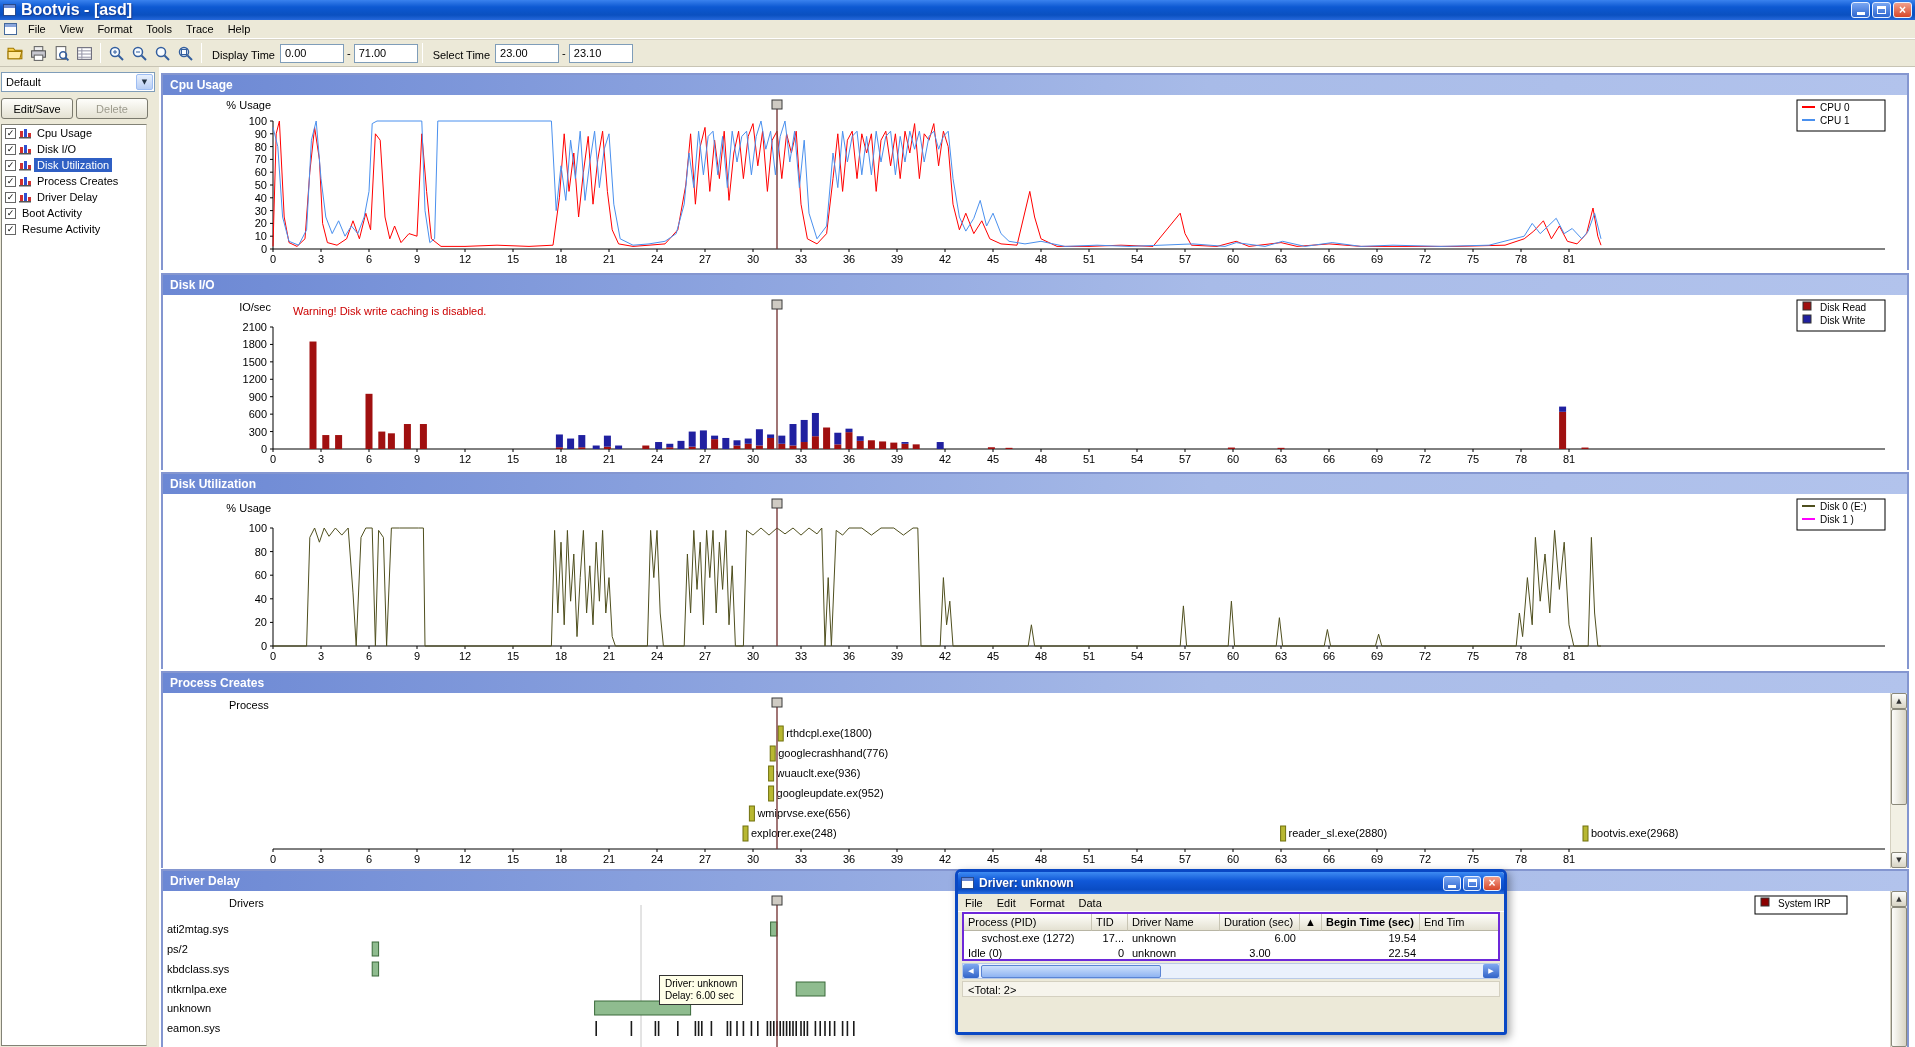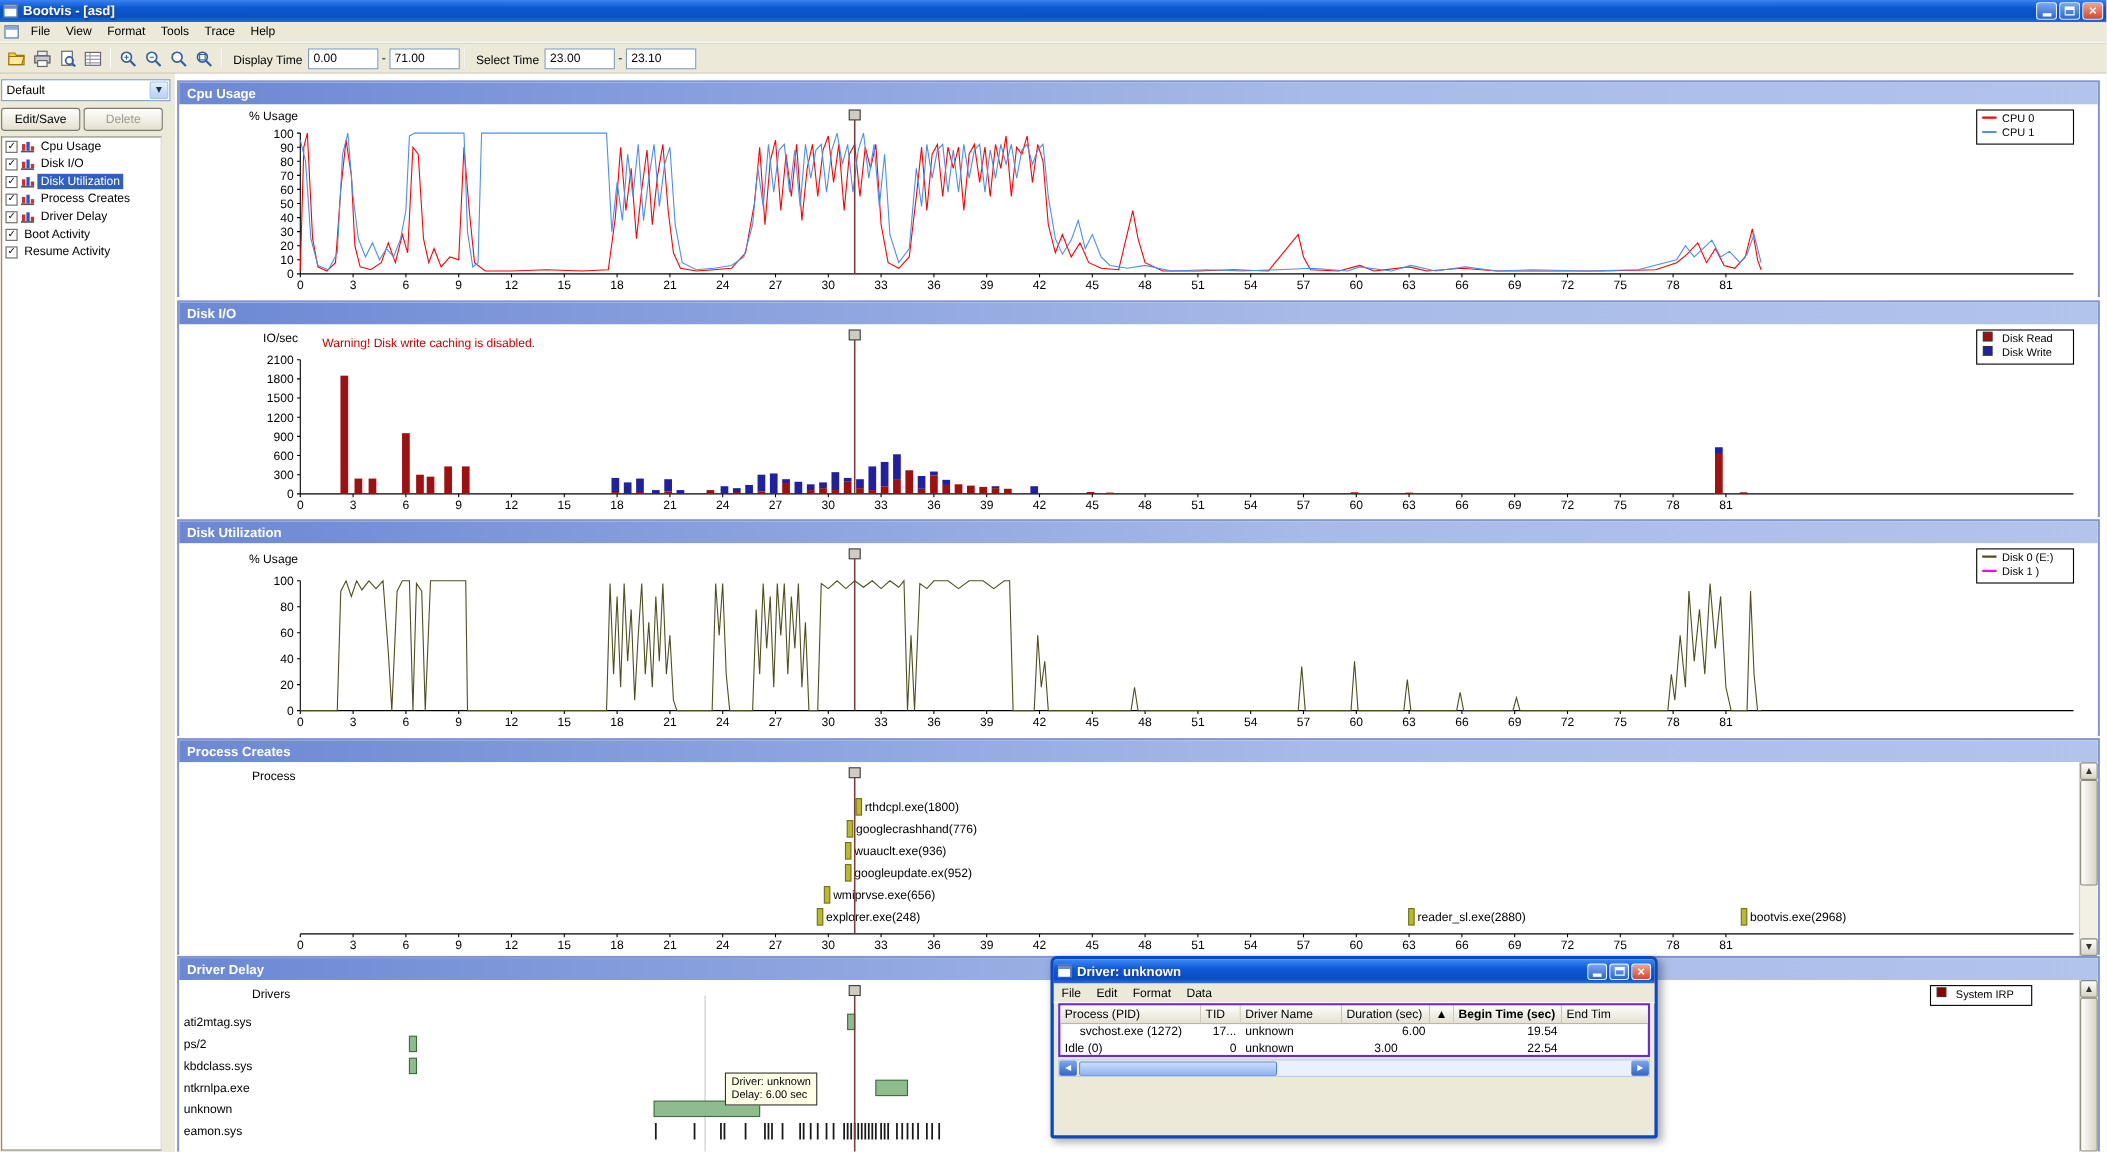--- a/index.html
+++ b/index.html
@@ -3,21 +3,21 @@
 <meta charset="utf-8">
 <style>
 *{margin:0;padding:0;box-sizing:border-box}
 html,body{width:1915px;height:1047px;overflow:hidden}
 body{font-family:"Liberation Sans",sans-serif;font-size:11px;color:#000;background:#ECE9D8;position:relative}
 svg text{font-family:"Liberation Sans",sans-serif}
 
 
 .titlebar{position:absolute;left:0;top:0;width:1915px;height:20px;background:linear-gradient(180deg,#3A82EE 0%,#0D59D2 35%,#0A50C0 75%,#2668DA 100%);display:flex;align-items:center;padding:0 3px;color:#fff;z-index:10}
 .app-icon{width:13px;height:12px;background:#fff;border:1px solid #2A4A8C;box-shadow:inset 0 3px 0 #6A8AD4}
-.titlebar .title{font-weight:bold;font-size:12px;margin-left:5px;flex:1;text-shadow:1px 1px 1px #1A3A8C}
+.titlebar .title{font-weight:bold;font-size:16px;margin-left:5px;flex:1;text-shadow:1px 1px 1px #1A3A8C}
 .cap-btn{width:19px;height:16px;margin-left:2px;border:1px solid #E8F0FF;border-radius:3px;display:flex;align-items:center;justify-content:center;background:linear-gradient(180deg,#7AA7F2,#2E66CF);color:#fff;position:relative}
 .cap-btn.close{background:linear-gradient(180deg,#F2A08C,#D8472A)}
 .glyph-min{width:8px;height:3px;background:#fff;margin-top:7px}
 .glyph-max{width:9px;height:8px;border:1px solid #fff;border-top-width:3px}
 .glyph-x{font-size:12px;font-weight:bold;line-height:10px}
 
 
 .menubar{position:absolute;top:20px;left:0;width:1915px;height:19px;background:#ECE9D8;display:flex;align-items:center;border-bottom:1px solid #fff}
 .mdi-icon{width:13px;height:12px;margin:0 4px;background:#fff;border:1px solid #44699C;box-shadow:inset 0 3px 0 #8AA6DC}
 .menu-item{padding:2px 7px;cursor:default}
@@ -862,13 +862,14 @@
           <div class="pcell" style="width: 98px; text-align: right;">22.54</div>
           <div class="pcell" style="width: 96px; text-align: left;"></div>
         </div>
       </div>
   </div>
   <div class="pscroll">
     <div class="ph-arrow">◀</div>
     <div class="ph-thumb"></div>
     <div class="ph-arrow right">▶</div>
   </div>
+  <div class="ptotal">&lt;Total: 2&gt;</div>
 </div>
 
 </body></html>

